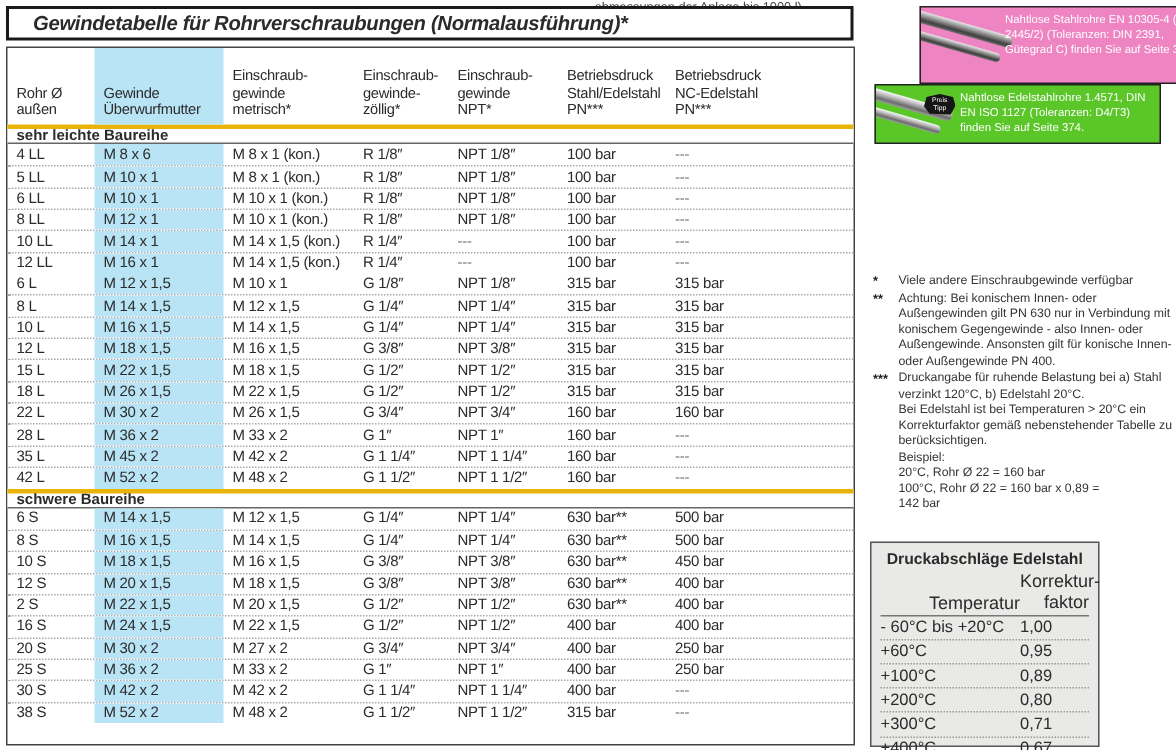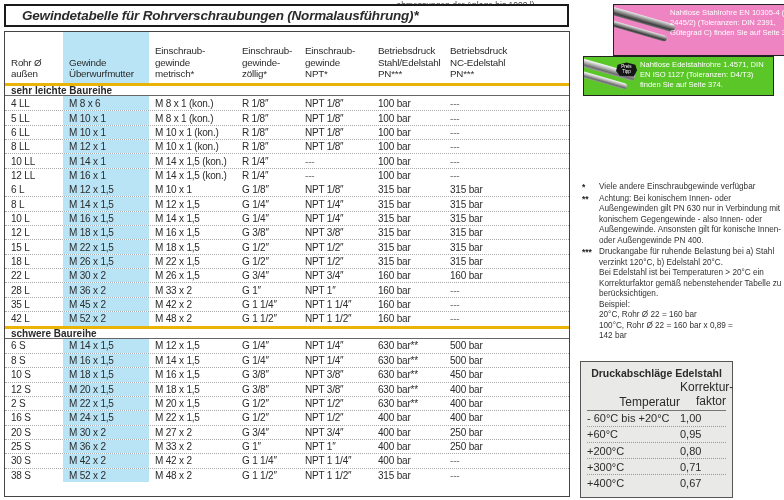--- a/index.html
+++ b/index.html
@@ -374,20 +374,24 @@
   <div id="corr-rows">
       <div class="crow">
         <span>- 60°C bis +20°C</span>
         <span>1,00</span>
       </div>
       <div class="crow">
         <span>+60°C</span>
         <span>0,95</span>
       </div>
       <div class="crow">
+        <span>+100°C</span>
+        <span>0,89</span>
+      </div>
+      <div class="crow">
         <span>+200°C</span>
         <span>0,80</span>
       </div>
       <div class="crow">
         <span>+300°C</span>
         <span>0,71</span>
       </div>
       <div class="crow">
         <span>+400°C</span>
         <span>0,67</span>

